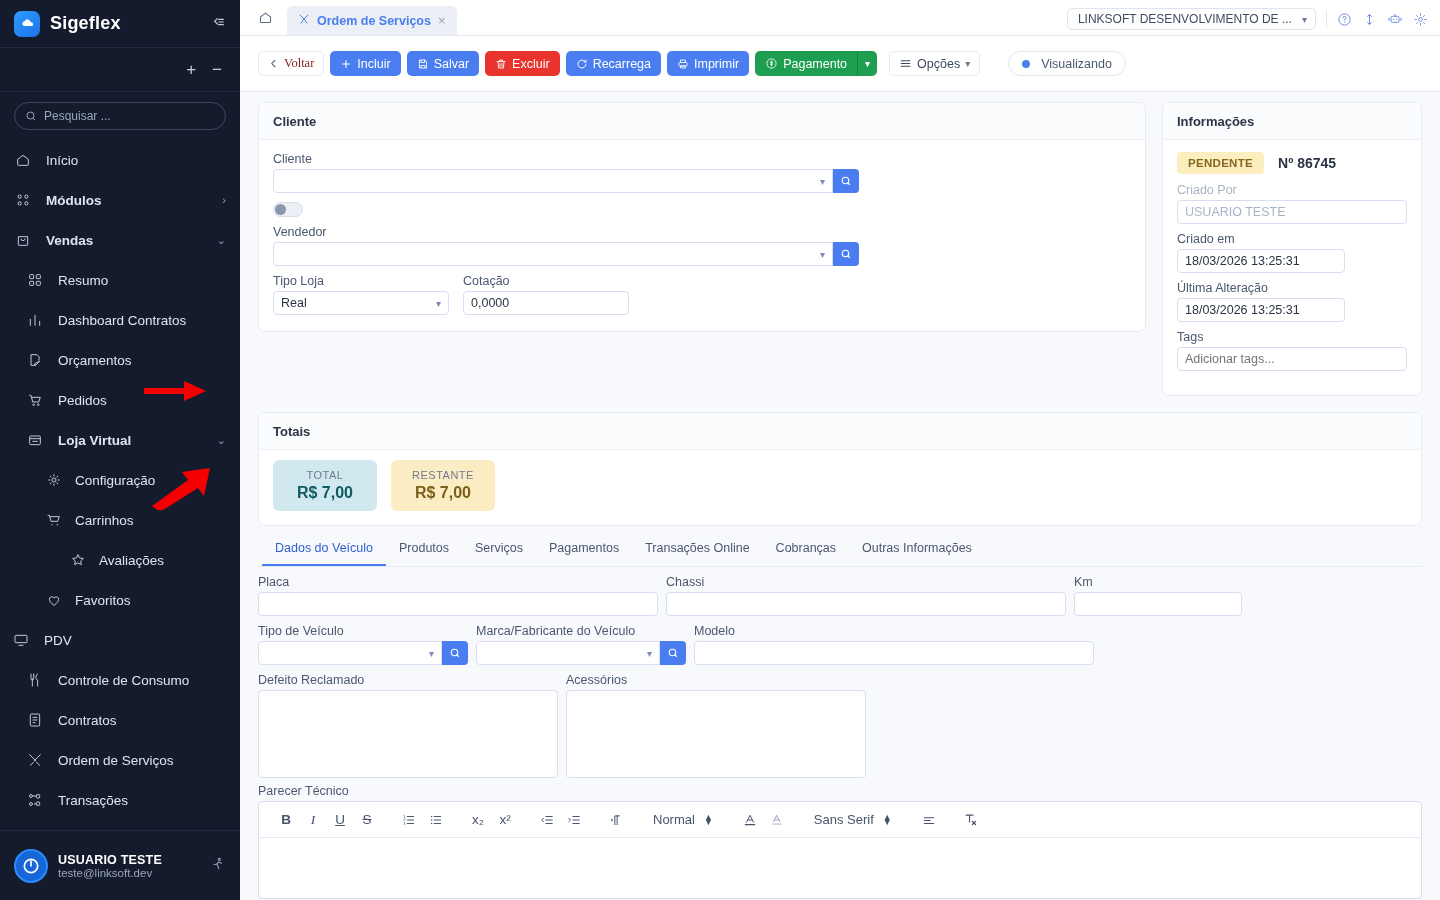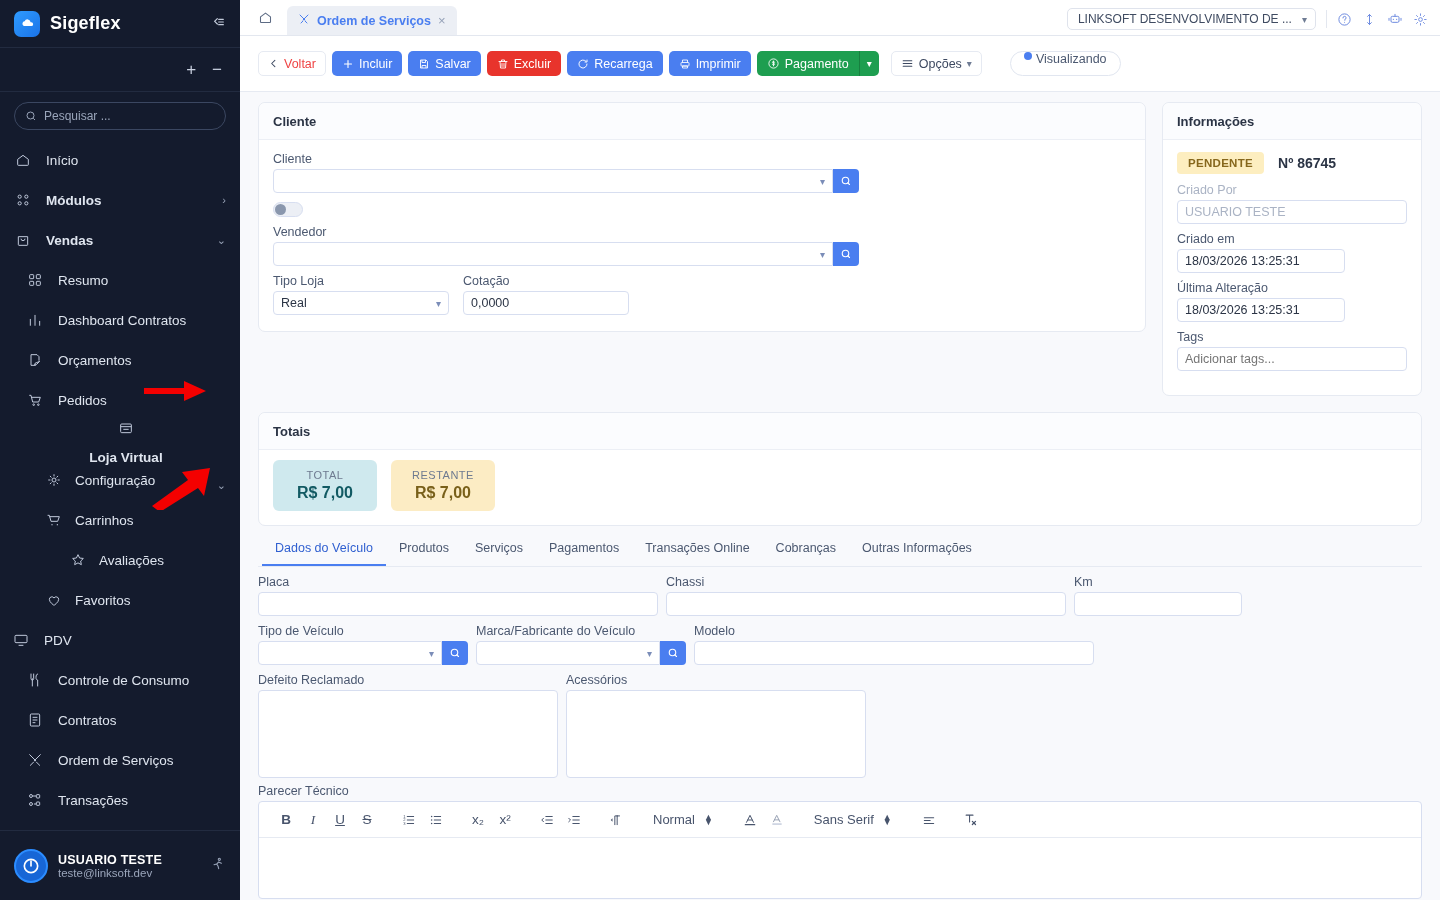--- a/index.html
+++ b/index.html
@@ -106,33 +106,33 @@
 
   .toolbar {
     height: 56px; background: #fff; border-bottom: 1px solid #e6eaf2;
     display:flex; align-items:center; gap: 6px; padding: 0 18px;
   }
   .btn {
     height: 25px; border-radius:5px; display:inline-flex; align-items:center; gap:5px;
     padding: 0 9px; font-size:12.5px; cursor:pointer; border:1px solid transparent; white-space:nowrap;
   }
   .btn svg { flex:0 0 auto; }
-  .btn-ghost { background:#fff; border:1px solid #e6eaf2; color:#ef4444; }
+  .btn-ghost { background:#fff; border:1px solid #e6eaf2; color:#7f1d1d;font-family:Liberation Serif, serif; }
   .btn-blue { background:#4a7ef0; color:#fff; }
   .btn-red  { background:#e8342c; color:#fff; }
   .btn-green{ background:#1e9e50; color:#fff; border-radius:5px 0 0 5px; }
   .btn-green-caret{
     background:#1e9e50; color:#fff; border-radius:0 5px 5px 0;
     height:25px; display:inline-flex; align-items:center; padding:0 7px;
     border-left:1px solid #17803f; cursor:pointer; font-size:10px;
   }
   .btn-opt { background:#fff; border:1px solid #e6eaf2; color:#3d4961; margin-left: 6px;}
   .status-pill {
     margin-left: 22px; height:25px; border:1px solid #e1e6f0; border-radius:13px;
-    display:inline-flex; align-items:flex-start; gap:4px; padding:0 13px;
+    display:inline-flex; align-items:center; gap:11px; padding:0 13px;
     font-size:12.5px; color:#4b5870; background:#fff;
   }
   .dot-blue { width:8px;height:8px;border-radius:50%;background:#4a7ef0; }
 
   .content { flex:1; overflow:hidden; padding: 10px 18px 0 18px; }
   .row-top { display:flex; gap:16px; align-items:flex-start; }
 
   .card { background:#fff; border:1px solid #e6eaf2; border-radius:7px; }
   .card-head {
     height:37px; display:flex; align-items:center; padding:0 14px;
@@ -341,21 +341,21 @@
         <div class="sb-item" style="padding-left: 26px;">
           <span class="ic">
             <svg width="16" height="16" viewBox="0 0 24 24" fill="none" stroke="#c0c9db" stroke-width="1.5">
               <path d="M4 5h2l2.5 10h9L20 8H7" stroke-linecap="round"></path>
               <circle cx="10" cy="19" r="1.2"></circle>
               <circle cx="17" cy="19" r="1.2"></circle>
             </svg>
           </span>
           <span class="lbl">Pedidos</span>
         </div>
-        <div class="sb-item bold" style="padding-left: 26px; flex-direction: column;">
+        <div class="sb-item bold" style="padding-left: 26px;">
           <span class="ic">
             <svg width="16" height="16" viewBox="0 0 24 24" fill="none" stroke="#c0c9db" stroke-width="1.5">
               <rect x="4" y="6" width="16" height="13" rx="1.5"></rect>
               <path d="M4 10h16M8 14h8"></path>
             </svg>
           </span>
           <span class="lbl">Loja Virtual</span>
           <span class="chev">⌄</span>
         </div>
         <div class="sb-item sub" style="padding-left: 46px;">

